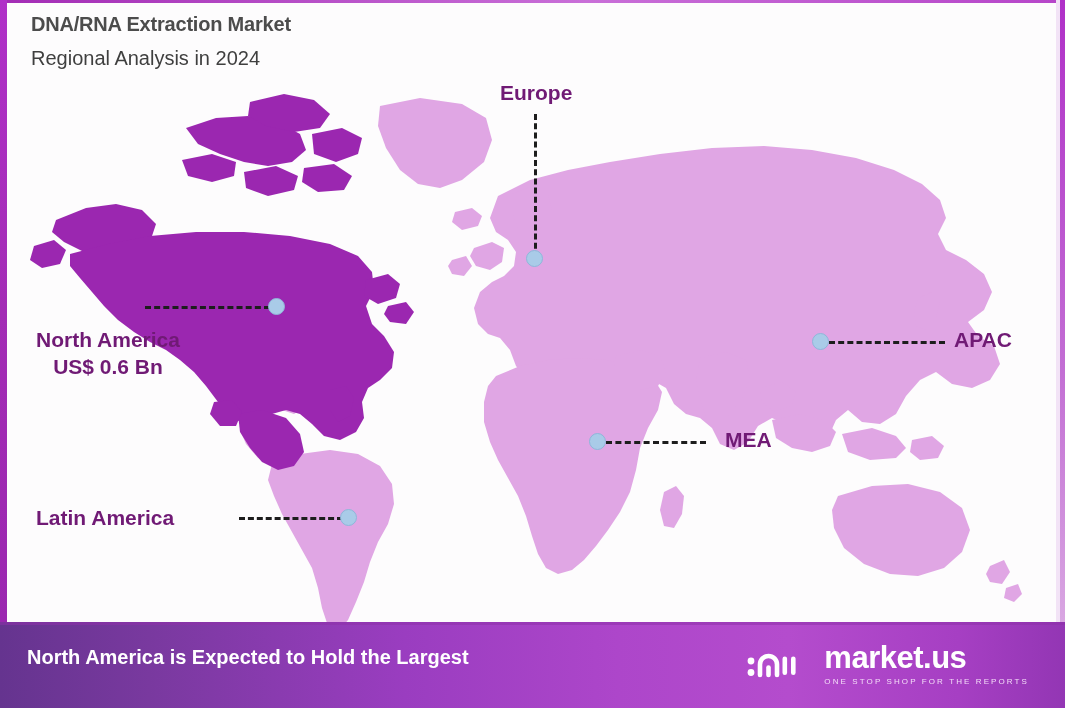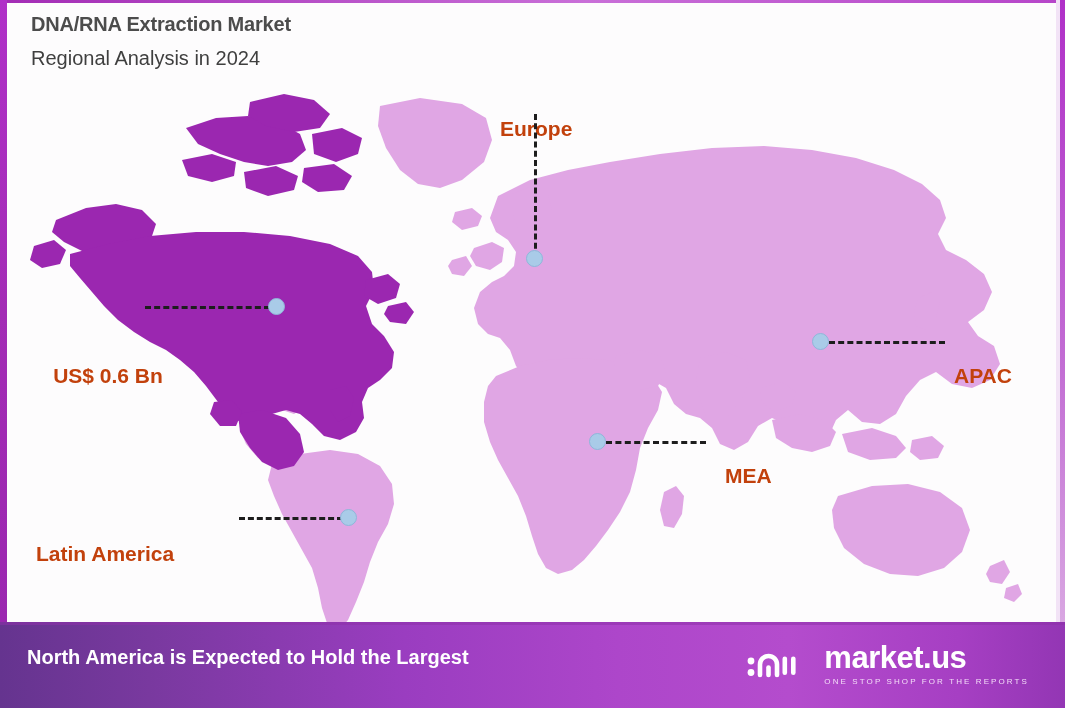--- a/index.html
+++ b/index.html
@@ -57,22 +57,22 @@
   .leader-h{
     position:absolute;height:0;
     border-top:3px dashed #1d1d1d;
   }
   .leader-v{
     position:absolute;width:0;
     border-left:3px dashed #1d1d1d;
   }
   .region-label{
     position:absolute;
-    color:#c2410c;font-weight:bold;font-size:21px;
-    line-height:1.3;white-space:nowrap;margin-top:36px;
+    color:#701a75;font-weight:bold;font-size:21px;
+    line-height:1.3;white-space:nowrap;
   }
   .region-label .val{display:block;}
 
   
   .banner{
     position:absolute;left:0;bottom:0;width:1065px;height:86px;
     background:linear-gradient(90deg,#65348f 0%,#79399f 14%,#9a3dc0 38%,#ad46ca 58%,#b44ccd 74%,#a63fc3 90%,#9336b4 100%);
   }
   .banner-top-line{
     position:absolute;left:0;top:0;width:1065px;height:3px;
@@ -199,20 +199,21 @@
 
   <div class="region-label" style="left:500px;top:79px;">
     <span>Europe</span>
   </div>
   <div class="leader-v" style="left:534px;top:114px;height:144px;"></div>
   <div class="marker" style="left:526px;top:250px;"></div>
 
   <div class="leader-h" style="left:145px;top:306px;width:125px;"></div>
   <div class="marker" style="left:268px;top:298px;"></div>
   <div class="region-label" style="left:13px;top:326px;text-align:center;width:190px;">
+    <span>North America</span>
     <span class="val">US$ 0.6 Bn</span>
   </div>
 
   <div class="marker" style="left:812px;top:333px;"></div>
   <div class="leader-h" style="left:829px;top:341px;width:116px;"></div>
   <div class="region-label" style="left:954px;top:326px;">
     <span>APAC</span>
   </div>
 
   <div class="marker" style="left:589px;top:433px;"></div>

